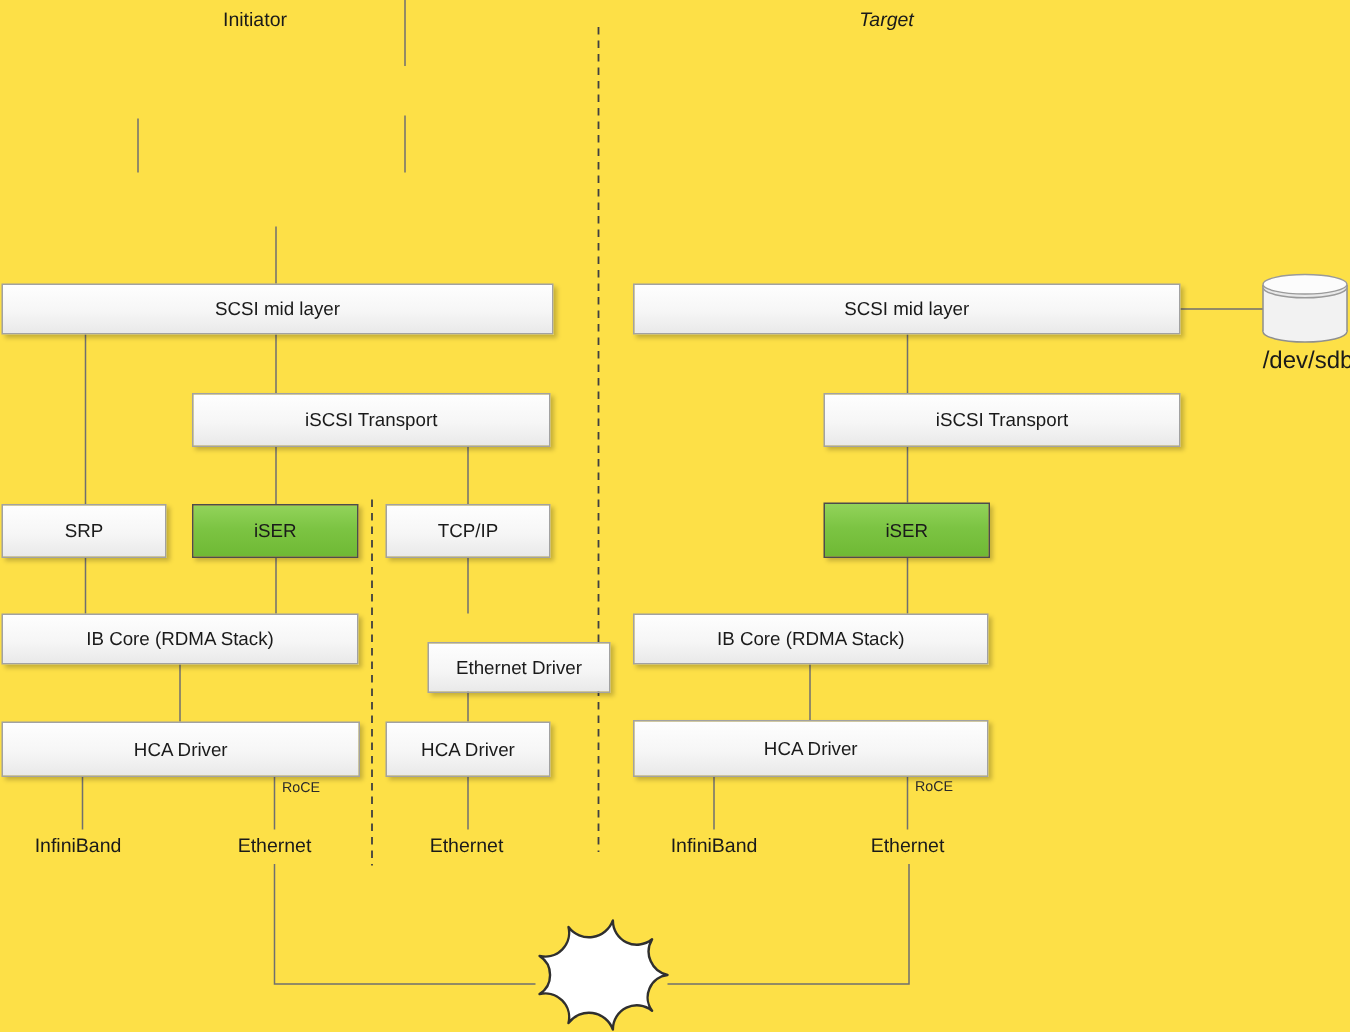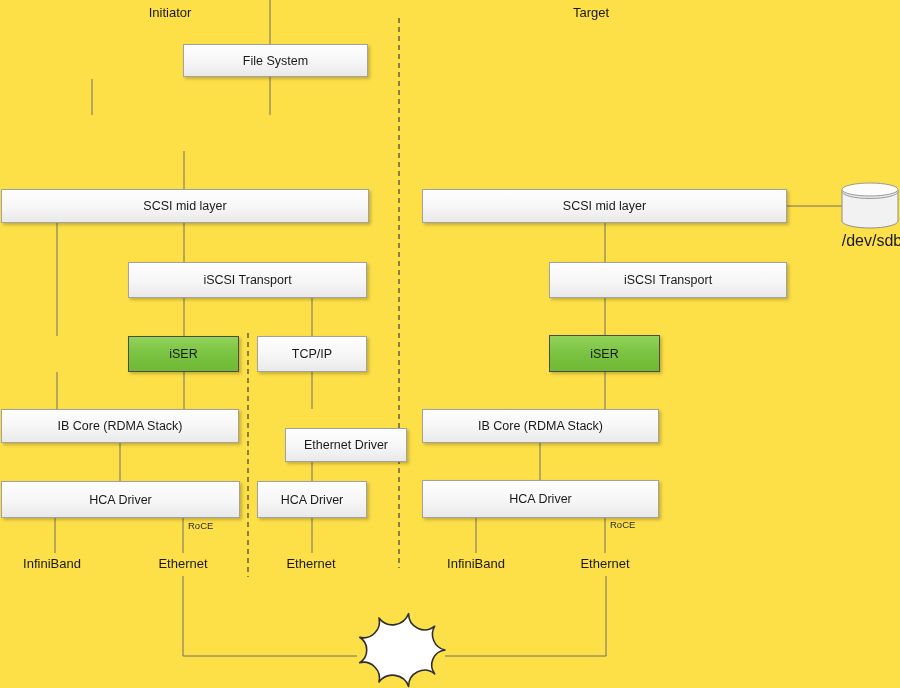--- a/index.html
+++ b/index.html
@@ -71,25 +71,25 @@
     <g>
       <ellipse cx="870" cy="221" rx="28" ry="7" fill="#f2f2f2" stroke="#8f8f8f"></ellipse>
       <rect x="842" y="190" width="56" height="31" fill="#f2f2f2"></rect>
       <path d="M842 190 V221 M898 190 V221" stroke="#8f8f8f" fill="none"></path>
       <ellipse cx="870" cy="191.5" rx="28" ry="7" fill="#e9e9e9" stroke="#9a9a9a"></ellipse>
       <ellipse cx="870" cy="189.5" rx="28" ry="6.5" fill="#fcfcfc" stroke="#9a9a9a"></ellipse>
     </g>
   </svg>
 
   <div class="lbl center" style="left:170px;top:5px;">Initiator</div>
-  <div class="lbl center" style="left:591px;top:5px;">Target</div>
+  <div class="lbl center" style="left:591px;top:5px;font-style:italic;">Target</div>
 
-  <div class="node" style="left:183px;top:44px;width:185px;height:33px;">File System</div>
   <div class="node" style="left:1px;top:189px;width:368px;height:34px;">SCSI mid layer</div>
   <div class="node" style="left:128px;top:262px;width:239px;height:36px;">iSCSI Transport</div>
+  <div class="node" style="left:1px;top:336px;width:110px;height:36px;">SRP</div>
   <div class="node green" style="left:128px;top:336px;width:111px;height:36px;">iSER</div>
   <div class="node" style="left:257px;top:336px;width:110px;height:36px;">TCP/IP</div>
   <div class="node" style="left:1px;top:409px;width:238px;height:34px;">IB Core (RDMA Stack)</div>
   <div class="node" style="left:257px;top:428px;width:122px;height:34px;margin-left:28px;">Ethernet Driver</div>
   <div class="node" style="left:1px;top:481px;width:239px;height:37px;">HCA Driver</div>
   <div class="node" style="left:257px;top:481px;width:110px;height:37px;">HCA Driver</div>
 
   <div class="node" style="left:422px;top:189px;width:365px;height:34px;">SCSI mid layer</div>
   <div class="node" style="left:549px;top:262px;width:238px;height:36px;">iSCSI Transport</div>
   <div class="node green" style="left:549px;top:335px;width:111px;height:37px;">iSER</div>

